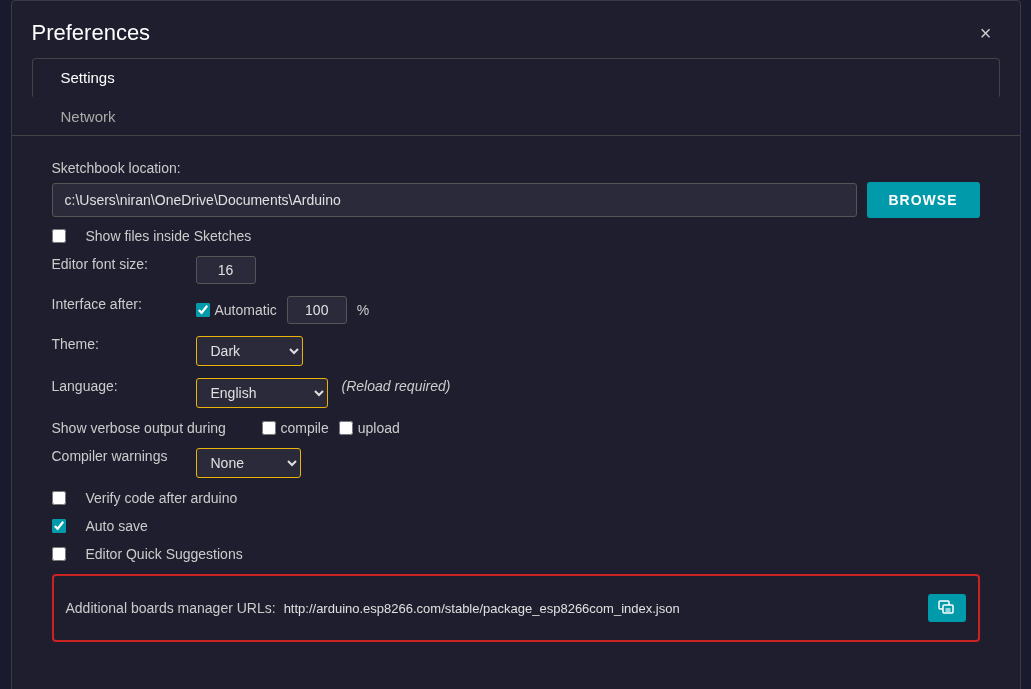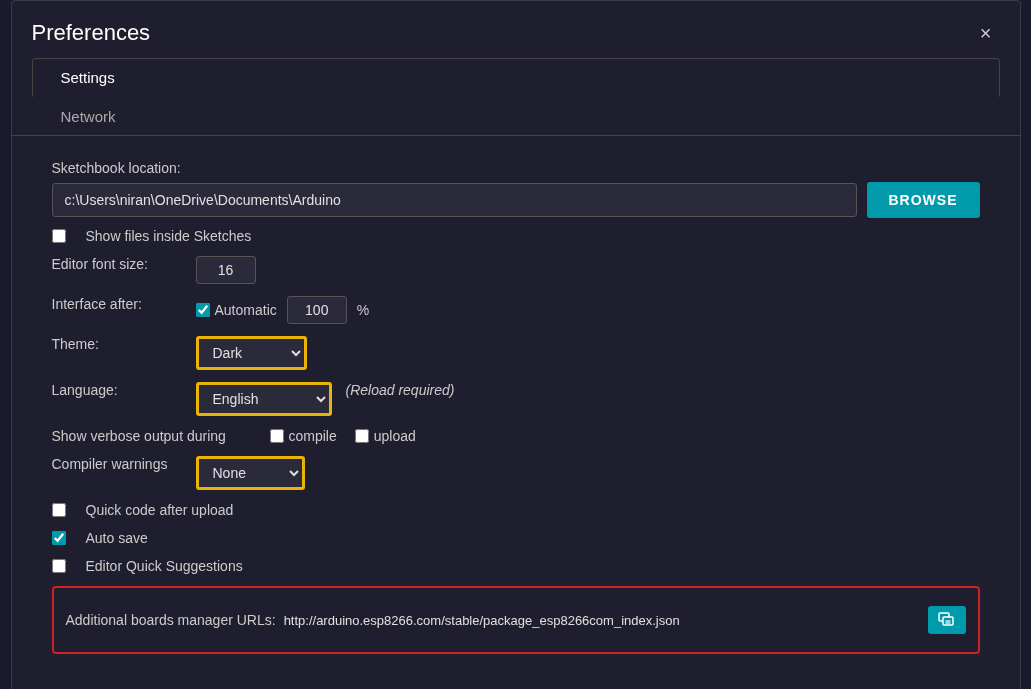--- a/index.html
+++ b/index.html
@@ -145,21 +145,21 @@
       color: #e0e0e0;
       padding: 5px 8px;
       font-size: 14px;
       border-radius: 3px;
       width: 60px;
       outline: none;
       text-align: center;
     }
     select.styled-select {
       background: #2a2a3a;
-      border: 3px solid #eab308;
+      border: 1px solid #eab308;
       color: #e0e0e0;
       padding: 5px 28px 5px 10px;
       font-size: 14px;
       border-radius: 3px;
       outline: none;
       cursor: pointer;
       appearance: auto;
     }
     .percent-label {
       color: #cccccc;
@@ -167,21 +167,21 @@
     }
     .reload-label {
       color: #cccccc;
       font-size: 14px;
       font-style: italic;
     }
 
     .verbose-row {
       display: flex;
       align-items: flex-start;
-      gap: 18px;
+      gap: 10px;
       margin-bottom: 12px;
     }
     .verbose-row .label {
       min-width: 200px;
     }
     .verbose-item {
       display: flex;
       align-items: center;
       gap: 5px;
     }
@@ -375,21 +375,21 @@
       <select class="styled-select">
         <option>None</option>
         <option>Default</option>
         <option>More</option>
         <option>All</option>
       </select>
     </div>
 
     <div class="checkbox-row">
       <input type="checkbox" id="verify-code" style="">
-      <label for="verify-code">Quick code after upload</label>
+      <label for="verify-code">Verify code after arduino</label>
     </div>
 
     <div class="checkbox-row">
       <input type="checkbox" id="auto-save" checked="" style="">
       <label for="auto-save">Auto save</label>
     </div>
 
     <div class="checkbox-row">
       <input type="checkbox" id="quick-suggestions" style="">
       <label for="quick-suggestions">Editor Quick Suggestions</label>

